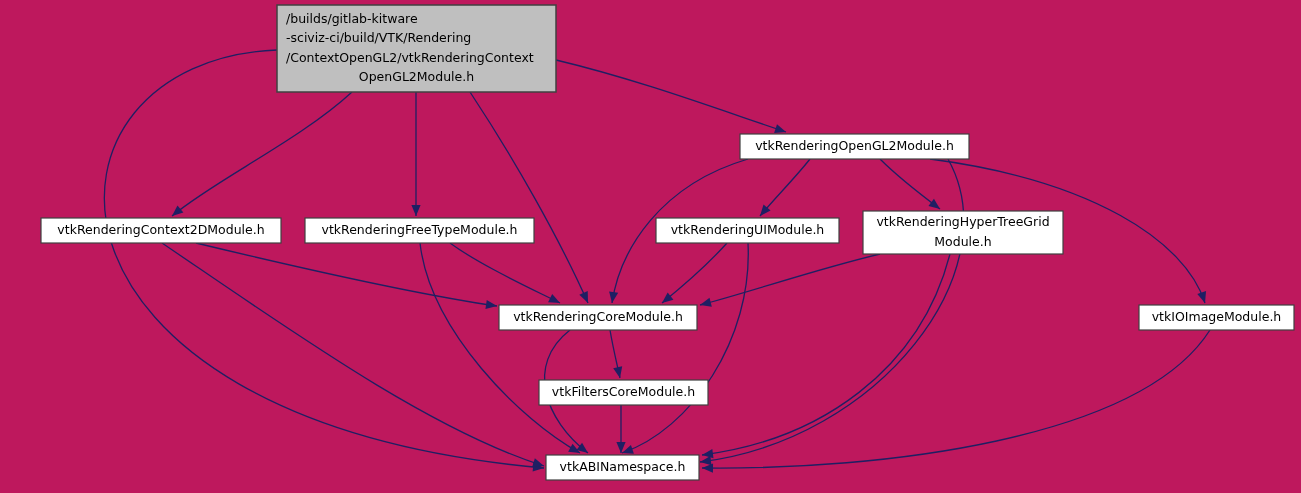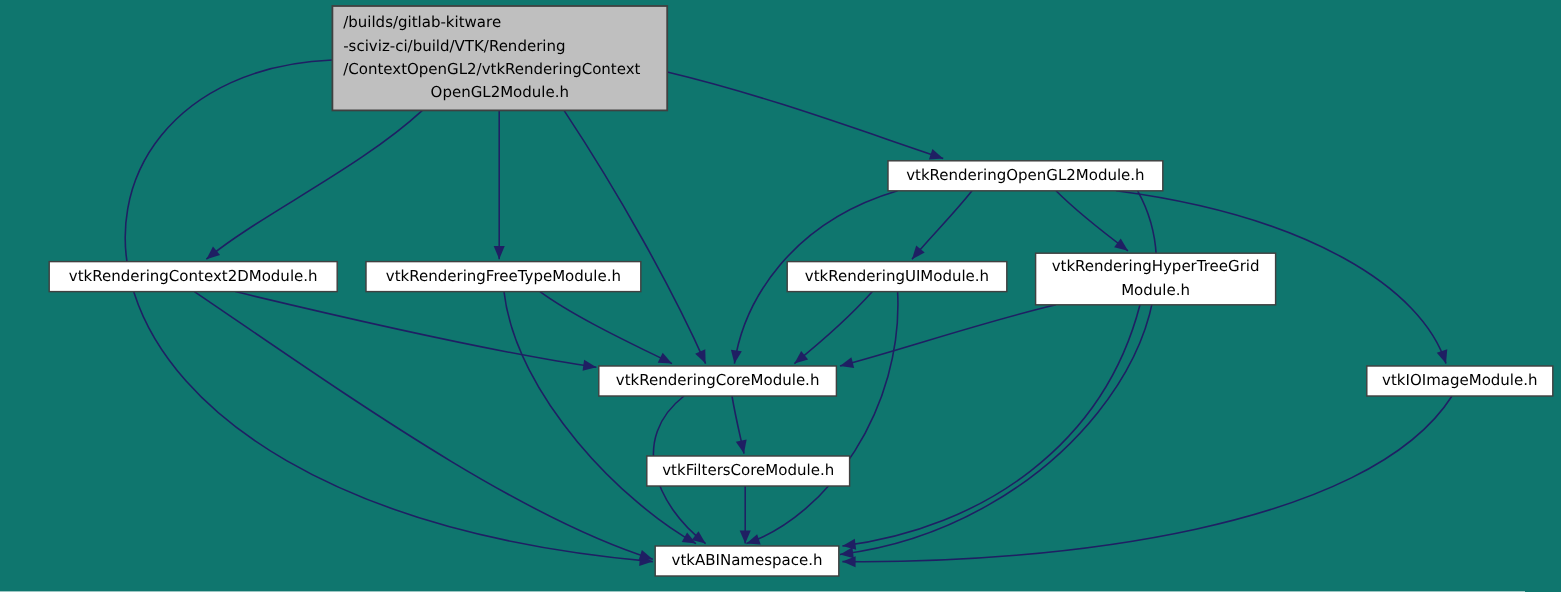--- a/index.html
+++ b/index.html
@@ -1,17 +1,17 @@
 <!DOCTYPE html>
 <html><head>
 <meta charset="utf-8">
 <style>
   html,body{margin:0;padding:0;background:#ffffff;}
   body{font-family:"DejaVu Sans","Liberation Sans",sans-serif;}
-  #graph-wrap{position:relative;width:1301px;height:493px;background:#0f766e;overflow:hidden;}
+  #graph-wrap{position:relative;width:1301px;height:493px;background:#be185d;overflow:hidden;}
   svg{display:block;}
   .node-box{fill:#ffffff;stroke:#404040;stroke-width:1.2;}
   .node-box.root{fill:#bfbfbf;stroke:#404040;stroke-width:1.5;}
   .node-label{font-family:"DejaVu Sans","Liberation Sans",sans-serif;font-size:12.5px;fill:#000000;dominant-baseline:middle;}
   .node-label.center{text-anchor:middle;}
   .node-label.left{text-anchor:start;}
   .edge{fill:none;stroke:#1f1f63;stroke-width:1.3;}
   .arrowhead{fill:#1f1f63;stroke:none;}
 </style>
 </head>

